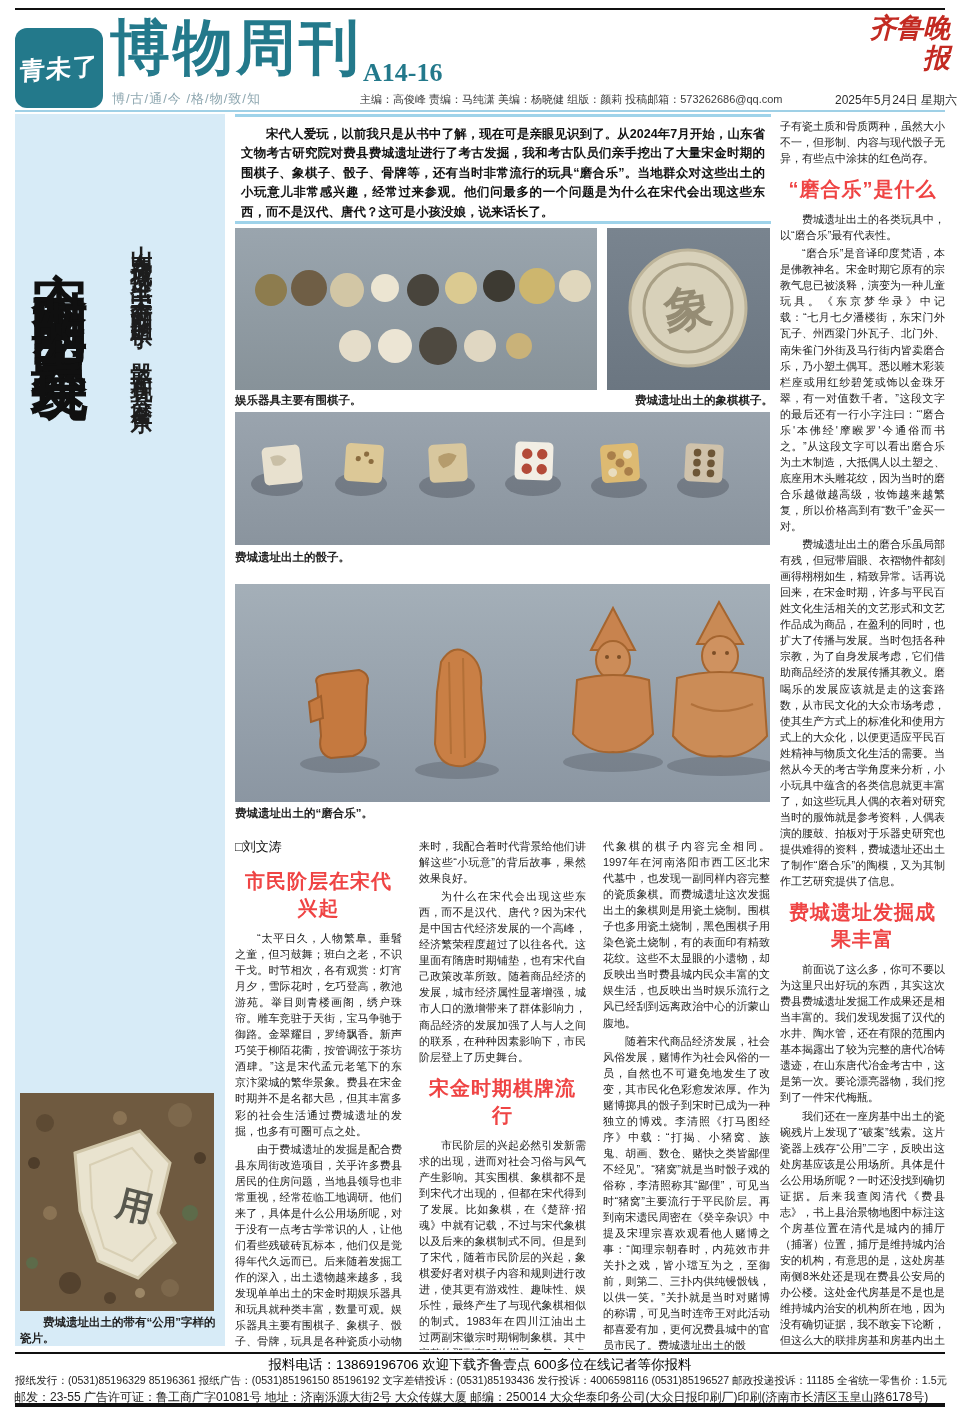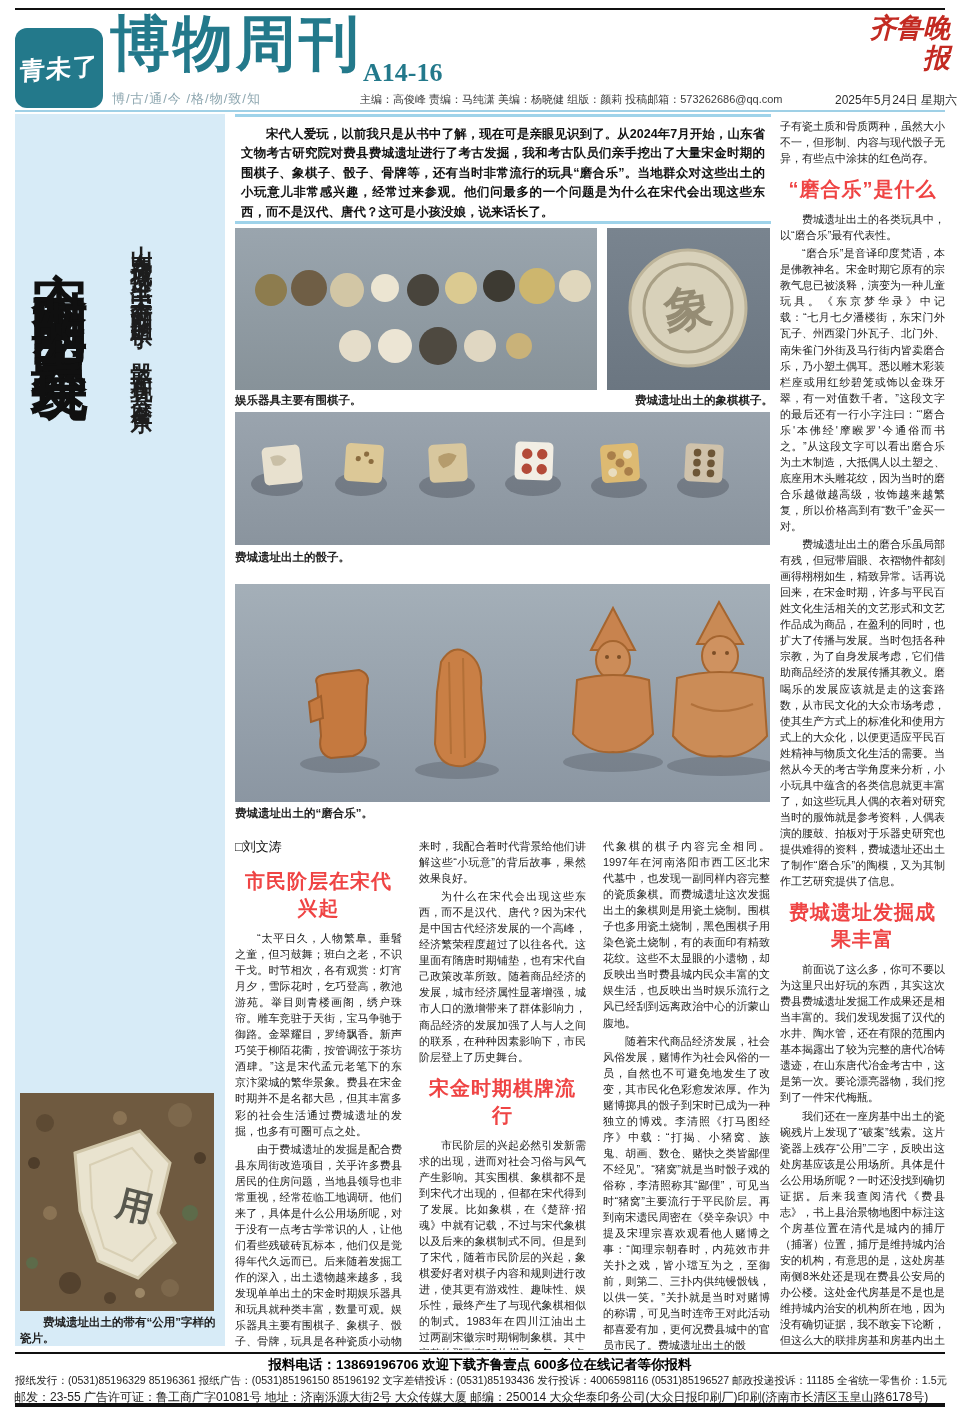--- a/index.html
+++ b/index.html
@@ -6,21 +6,21 @@
   .page{position:relative;width:960px;height:1411px;background:#ffffff;overflow:hidden;
         font-family:"Liberation Sans",sans-serif;color:#1b1b1b;}
   .abs{position:absolute;}
   .rule{background:#101010;}
   
   .logo-badge{left:15px;top:28px;width:88px;height:80px;background:#23798b;border-radius:12px;
               display:flex;align-items:center;justify-content:center;}
   .logo-badge span{color:#fff;font-size:25px;font-weight:700;font-family:"Liberation Serif",serif;
                    transform:skewX(-6deg) rotate(-4deg);letter-spacing:1px;}
   .masthead-title{left:110px;top:18px;font-size:60px;font-weight:900;color:#23798b;
-                  font-family:Liberation Mono, monospace;letter-spacing:3px;line-height:1;}
+                  font-family:Liberation Serif, serif;letter-spacing:3px;line-height:1;}
   .page-range{left:363px;top:58px;font-size:26px;font-weight:700;color:#23798b;
               font-family:"Liberation Serif",serif;}
   .tagline{left:112px;top:90px;font-size:13px;color:#8ea7b0;letter-spacing:1px;}
   .staff-line{left:360px;top:92px;font-size:11px;color:#3c3c3c;}
   .paper-name{left:845px;top:14px;width:105px;font-size:27px;color:#c32a22;font-weight:700;
               font-family:"Liberation Serif",serif;font-style:italic;text-align:right;line-height:1.1;}
   .date-line{left:835px;top:92px;font-size:12px;color:#2c2c2c;}
   .header-blue-rule{left:15px;top:110px;width:930px;height:2px;background:#9fd0e6;}
   
   .headline-panel{left:15px;top:114px;width:210px;height:1232px;background:#d7ebf7;}
@@ -41,21 +41,21 @@
   .caption p{margin:0;}
   
   .col{overflow:hidden;}
   .col p{margin:0 0 2px 0;font-size:11px;line-height:1.46;text-align:justify;text-indent:2em;color:#1c1c1c;}
   .col p.cont{text-indent:0;}
   .col h3{margin:10px 0 8px 0;font-size:20px;font-weight:900;text-align:center;color:#ef4444;
           font-family:"Liberation Sans",sans-serif;letter-spacing:1px;}
   .byline{font-size:13px;color:#111;margin:0 0 12px 0;}
   
   .footer-divider{left:15px;top:1352px;width:930px;height:2px;}
-  .footer-row1{left:15px;top:1356px;width:930px;text-align:center;font-size:13.5px;font-weight:700;color:#000;}
+  .footer-row1{left:15px;top:1356px;width:930px;text-align:center;font-size:13.5px;font-weight:400;color:#000;}
   .footer-row2{left:15px;top:1374px;width:930px;text-align:center;font-size:10.6px;color:#222;white-space:nowrap;}
   .footer-row3{left:14px;top:1389px;width:930px;font-size:12px;color:#222;white-space:nowrap;}
   .footer-bar{left:15px;top:1403px;width:930px;height:4px;}
 </style>
 </head>
 <body>
 
 <div class="page">
 
   <div class="abs rule" style="left:15px;top:8px;width:930px;height:2px;"></div>

